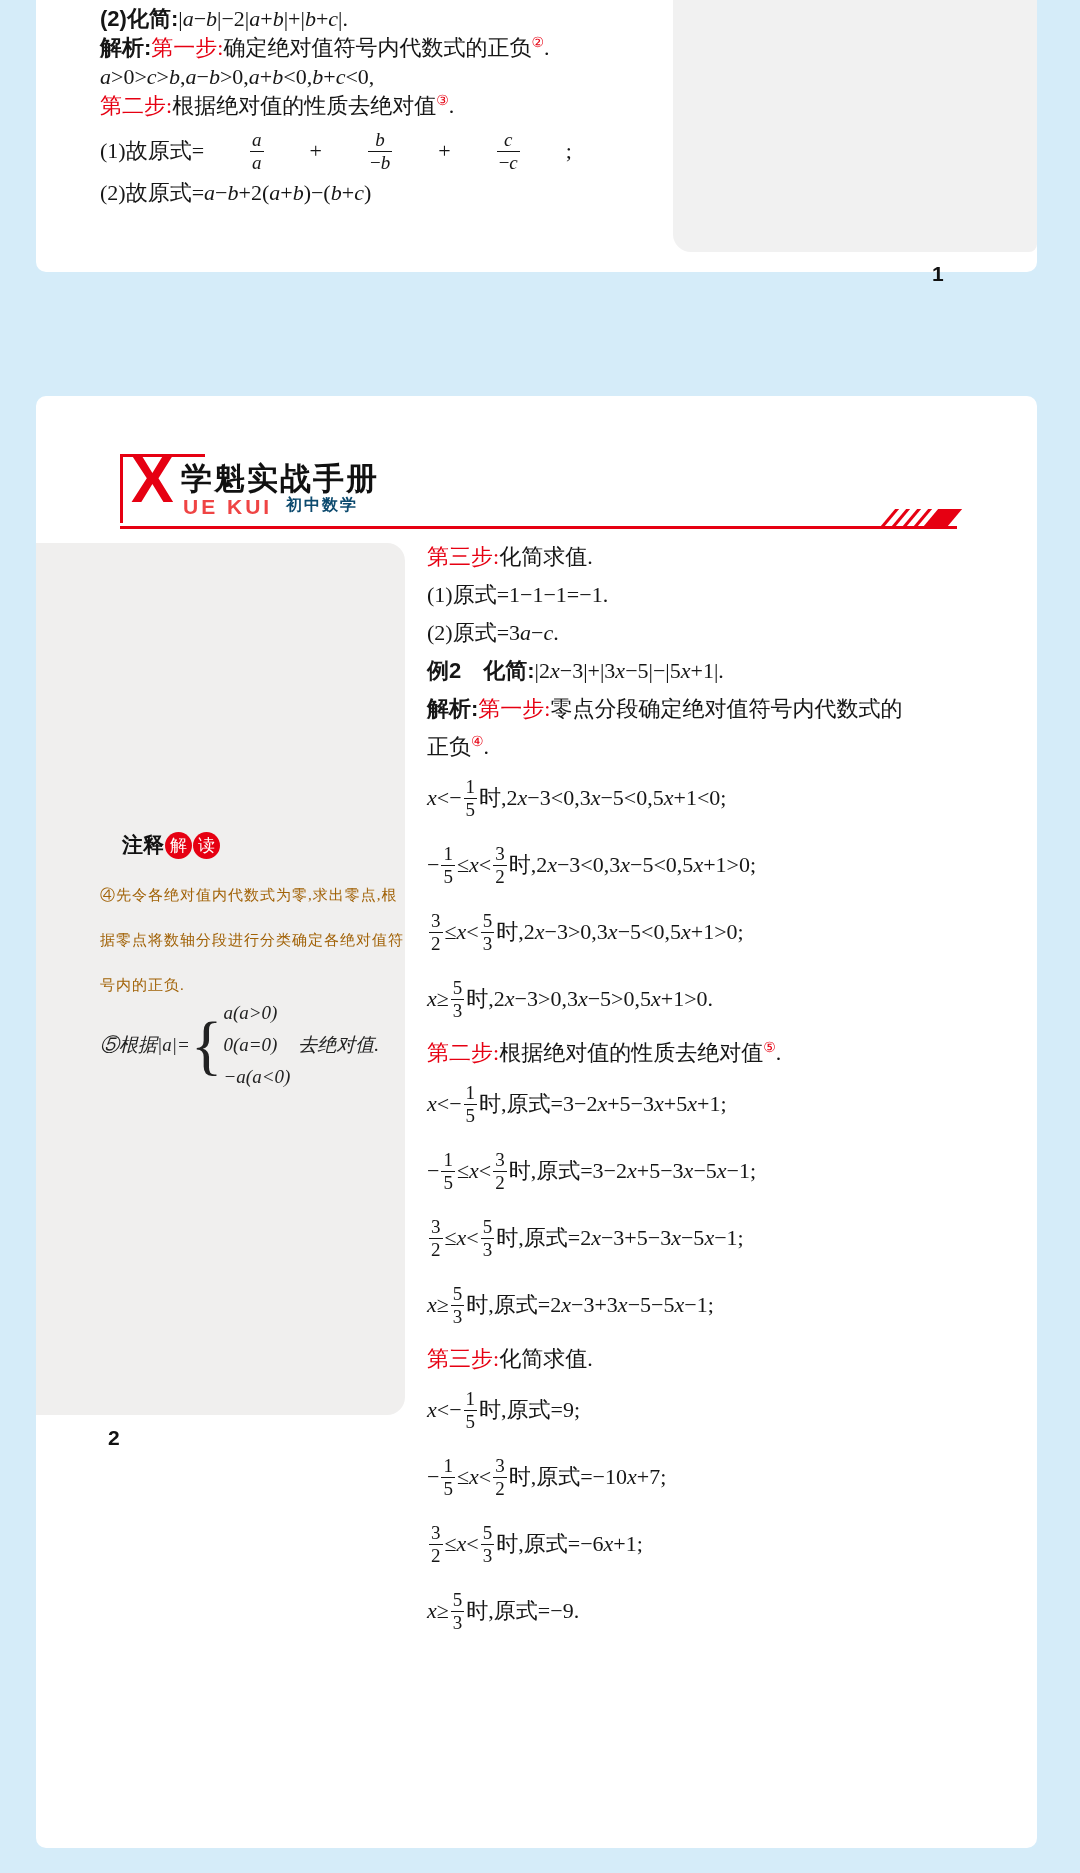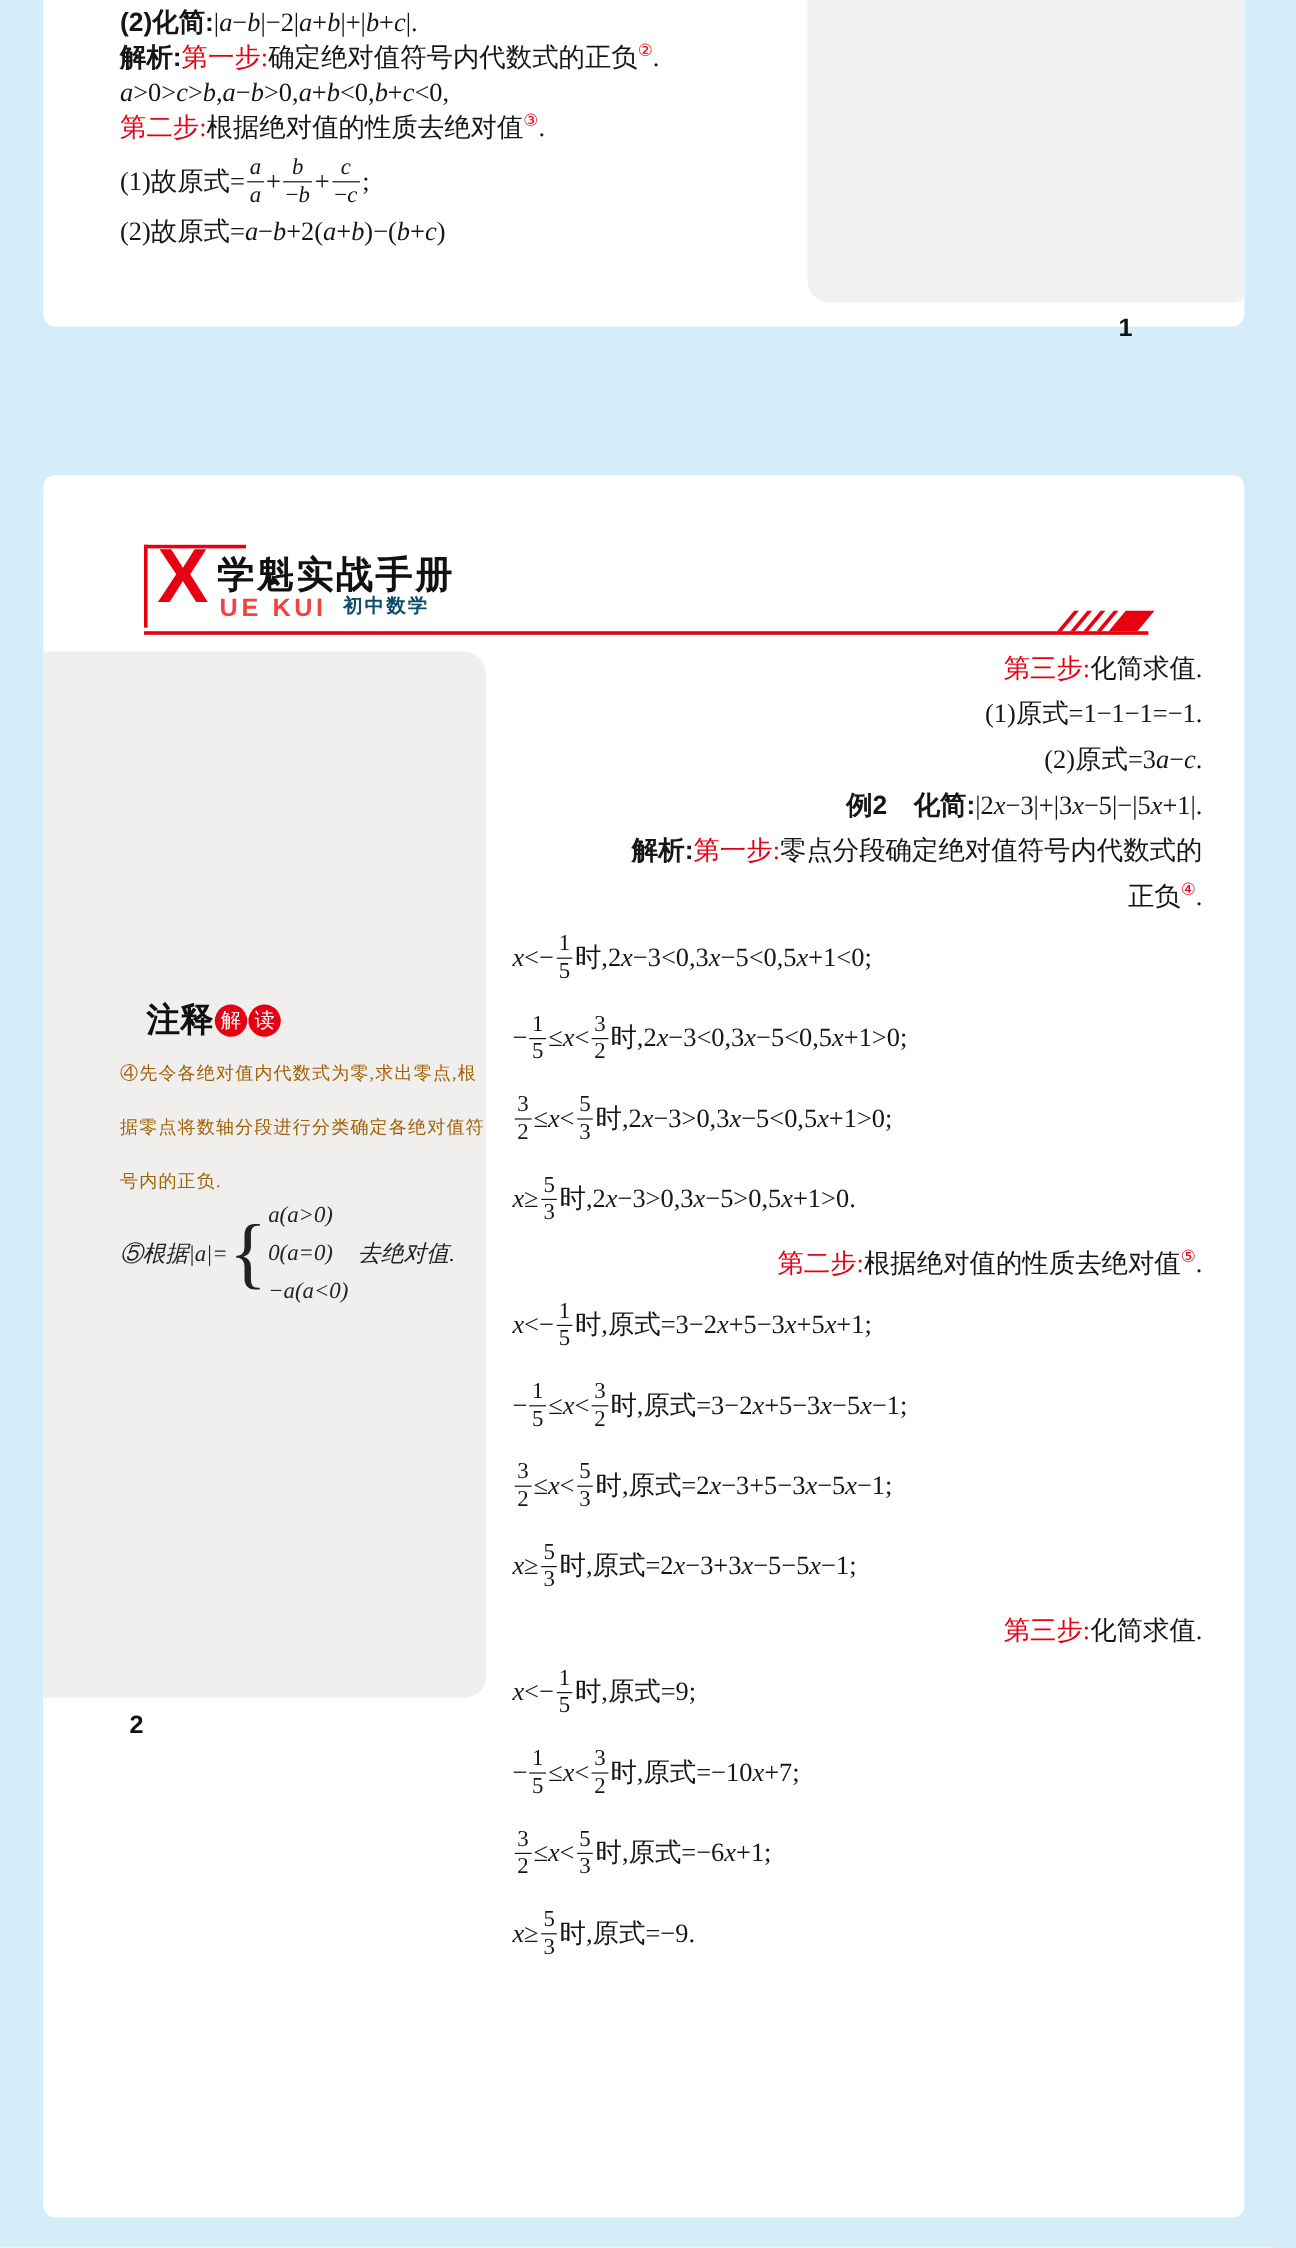--- a/index.html
+++ b/index.html
@@ -10,21 +10,21 @@
     color:#161616;
   }
   .card{position:absolute;left:36px;width:1001px;background:#ffffff;}
   #card1{top:0;height:272px;border-radius:0 0 10px 10px;}
   #card2{top:396px;height:1452px;border-radius:10px;}
 
   
   .p1-gray{position:absolute;right:0;top:0;width:364px;height:252px;background:#f1f1f1;border-radius:0 0 8px 18px;}
   .p1-content{position:absolute;left:64px;top:4px;width:570px;font-size:22px;}
   .p1-content .mline{line-height:29px;white-space:nowrap;}
-  .p1-content .mline-f{height:54px;display:flex;align-items:center;white-space:nowrap;margin-top:4px;}
+  .p1-content .mline-f{height:54px;display:flex;align-items:center;white-space:nowrap;margin-top:4px;gap:44px;}
   .pagenum{position:absolute;font-family:"Liberation Sans",sans-serif;font-weight:bold;font-size:21px;color:#111;}
   #p1-num{left:896px;top:262px;}
   #p2-num{left:72px;top:1030px;}
 
   
   .logo-bracket{position:absolute;left:84px;top:58px;width:82px;height:66px;border-top:3px solid #e60012;border-left:3px solid #e60012;}
   .logo-x{position:absolute;left:95px;top:52px;font-family:"Liberation Sans",sans-serif;font-weight:900;font-size:64px;line-height:64px;color:#e60012;}
   .logo-title{position:absolute;left:145px;top:62px;font-family:"Liberation Sans",sans-serif;font-weight:900;font-size:31px;letter-spacing:2px;color:#111;text-align:center;}
   .logo-sub{position:absolute;left:147px;top:99px;font-family:"Liberation Sans",sans-serif;font-weight:900;font-size:21px;letter-spacing:3px;color:#ef4444;}
   .logo-subject{position:absolute;left:250px;top:99px;font-family:"Liberation Sans",sans-serif;font-weight:bold;font-size:16px;letter-spacing:2px;color:#0c4a6e;}
@@ -33,31 +33,31 @@
   .stripes span{position:absolute;top:0;height:17px;background:#e60012;transform:skewX(-40deg);}
   .stripes .s1{left:0;width:4px;}
   .stripes .s2{left:11px;width:4px;}
   .stripes .s3{left:22px;width:4px;}
   .stripes .s4{left:33px;width:4px;}
   .stripes .s5{left:43px;width:24px;}
 
   
   .sidebar{position:absolute;left:0;top:147px;width:369px;height:872px;background:#f0efee;border-radius:0 18px 18px 0;}
   .note-header{position:absolute;left:86px;top:288px;display:flex;align-items:center;}
-  .note-header .hb{font-family:"Liberation Sans",sans-serif;font-weight:900;font-size:28px;color:#111;}
+  .note-header .hb{font-family:"Liberation Sans",sans-serif;font-weight:900;font-size:21px;color:#111;}
   .badge{display:inline-block;width:27px;height:27px;margin-left:1px;border-radius:50%;background:#e60012;color:#fff;font-size:17px;line-height:27px;text-align:center;font-family:"Liberation Sans",sans-serif;}
   .note-body{position:absolute;left:64px;top:330px;width:312px;font-size:15px;line-height:45px;color:#a16207;letter-spacing:1px;}
   .note5{position:absolute;left:64px;top:452px;display:flex;align-items:center;font-size:19px;font-style:italic;color:#222;}
   .note5 .brace{font-size:66px;font-weight:300;font-style:normal;line-height:100px;margin:0 1px;}
   .note5 .cases div{line-height:32px;white-space:nowrap;}
   .note5 .post{margin-left:8px;}
 
   
   .main-col{position:absolute;left:391px;top:147px;width:575px;font-size:22px;}
-  .main-col .mline{line-height:27px;margin-bottom:11px;white-space:nowrap;text-align:right;}
+  .main-col .mline{line-height:27px;margin-bottom:11px;white-space:nowrap;}
   .main-col .mline-f{height:54px;display:flex;align-items:center;margin-bottom:13px;margin-top:2px;white-space:nowrap;}
 
   
   .frac{display:inline-flex;flex-direction:column;text-align:center;vertical-align:middle;font-size:19px;line-height:22px;margin:0 2px;}
   .frac .den{border-top:1.5px solid #161616;padding:0 2px;}
   .frac .num{padding:0 2px;}
   .seg-b{font-family:"Liberation Sans",sans-serif;font-weight:bold;}
   .seg-r{color:#e60012;}
   .seg-s{color:#e60012;font-size:14px;vertical-align:super;line-height:0;}
   i{font-family:"Liberation Serif",serif;}

